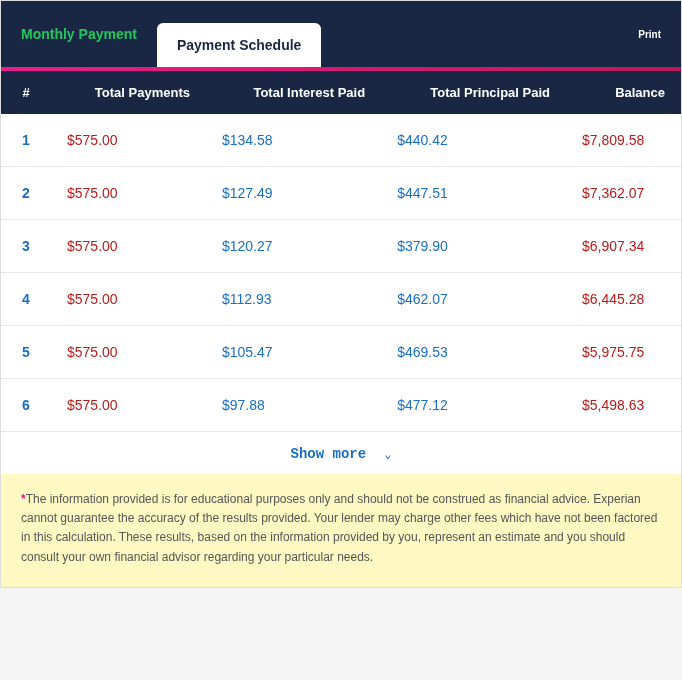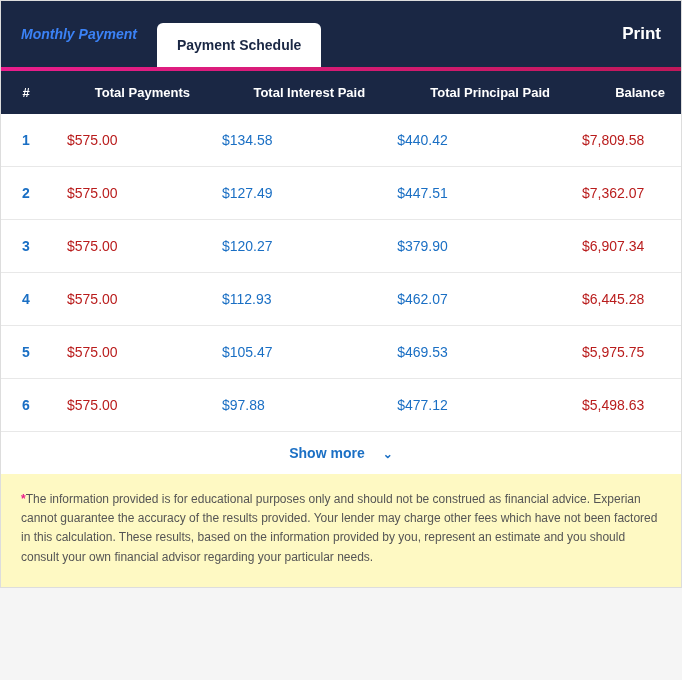--- a/index.html
+++ b/index.html
@@ -34,27 +34,26 @@
       background: transparent;
       position: relative;
     }
     .tab.active {
       background: #fff;
       color: #1a2744;
       border-radius: 6px 6px 0 0;
       margin-top: 22px;
     }
     .tab:not(.active) {
-      color: #3b82f6;
-      font-style: italic;
+      color: #22c55e;
     }
     .print-btn {
       margin-left: auto;
       padding: 14px 20px;
-      font-size: 17px;
+      font-size: 10px;
       font-weight: 600;
       color: #fff;
       background: transparent;
       border: none;
       cursor: pointer;
     }
     
     .accent-line {
       height: 4px;
       background: linear-gradient(to right, #e91e8c, #c0185a);
@@ -112,20 +111,21 @@
     .show-more-btn {
       background: none;
       border: none;
       color: #1a6fc4;
       font-size: 14px;
       font-weight: 600;
       cursor: pointer;
       display: inline-flex;
       align-items: flex-end;
       gap: 18px;
+      font-family: Liberation Mono, monospace;
     }
     .chevron-down {
       font-size: 12px;
     }
     
     .disclaimer {
       padding: 16px 20px 20px;
       font-size: 12px;
       color: #555;
       line-height: 1.6;

